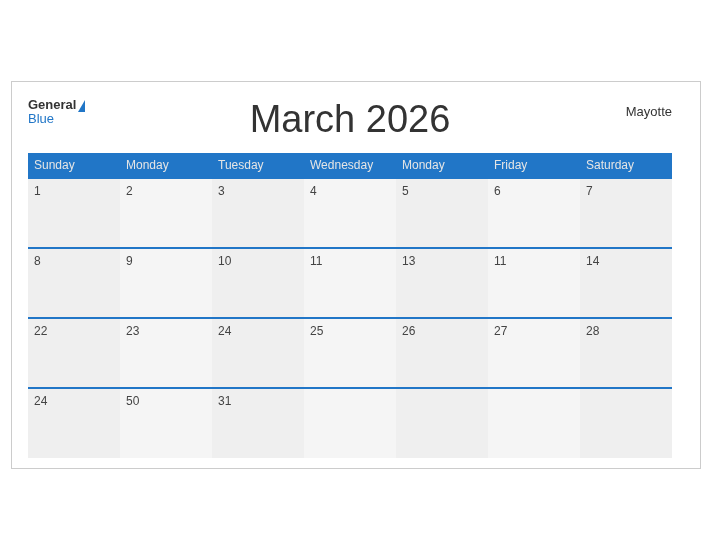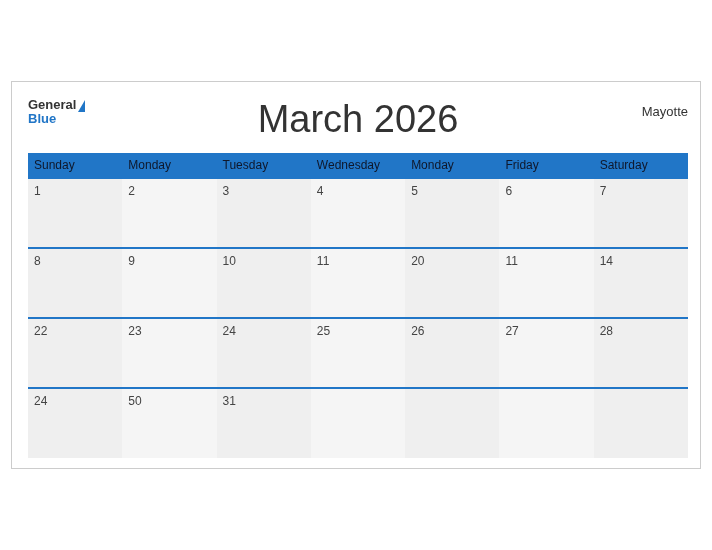--- a/index.html
+++ b/index.html
@@ -9,21 +9,21 @@
       width: 712px;
       height: 550px;
       display: flex;
       align-items: center;
       justify-content: center;
     }
     .calendar-container {
       width: 690px;
       background: #fff;
       border: 1px solid #ccc;
-      padding: 16px 12px 10px 16px;
+      padding: 16px 28px 10px 16px;
     }
     .header {
       display: flex;
       align-items: center;
       justify-content: center;
       position: relative;
       margin-bottom: 12px;
     }
     .logo {
       position: absolute;
@@ -33,21 +33,21 @@
       flex-direction: column;
       line-height: 1.1;
     }
     .logo-general {
       font-size: 13px;
       font-weight: bold;
       color: #333;
     }
     .logo-blue {
       font-size: 13px;
-      font-weight: bold;
+      font-weight: normal;
       color: #2176c7;
     }
     .logo-icon {
       display: inline-block;
       width: 0;
       height: 0;
       border-left: 7px solid transparent;
       border-right: 0px solid transparent;
       border-bottom: 12px solid #2176c7;
       margin-left: 2px;
@@ -65,21 +65,21 @@
       top: 6px;
       font-size: 13px;
       color: #333;
     }
     .calendar-table {
       width: 100%;
       border-collapse: collapse;
     }
     .calendar-table thead tr {
       background: #2176c7;
-      color: #0f172a;
+      color: #e5e5e5;
     }
     .calendar-table thead th {
       padding: 5px 6px;
       font-size: 12px;
       font-weight: normal;
       text-align: left;
       border: none;
     }
     .calendar-table tbody tr {
       border-top: 2px solid #2176c7;
@@ -138,21 +138,21 @@
           <td><span class="day-num">4</span></td>
           <td><span class="day-num">5</span></td>
           <td><span class="day-num">6</span></td>
           <td><span class="day-num">7</span></td>
         </tr>
         <tr>
           <td><span class="day-num">8</span></td>
           <td><span class="day-num">9</span></td>
           <td><span class="day-num">10</span></td>
           <td><span class="day-num">11</span></td>
-          <td><span class="day-num">20</span></td>
+          <td><span class="day-num">13</span></td>
           <td><span class="day-num">11</span></td>
           <td><span class="day-num">14</span></td>
         </tr>
         <tr>
           <td><span class="day-num">22</span></td>
           <td><span class="day-num">23</span></td>
           <td><span class="day-num">24</span></td>
           <td><span class="day-num">25</span></td>
           <td><span class="day-num">26</span></td>
           <td><span class="day-num">27</span></td>

